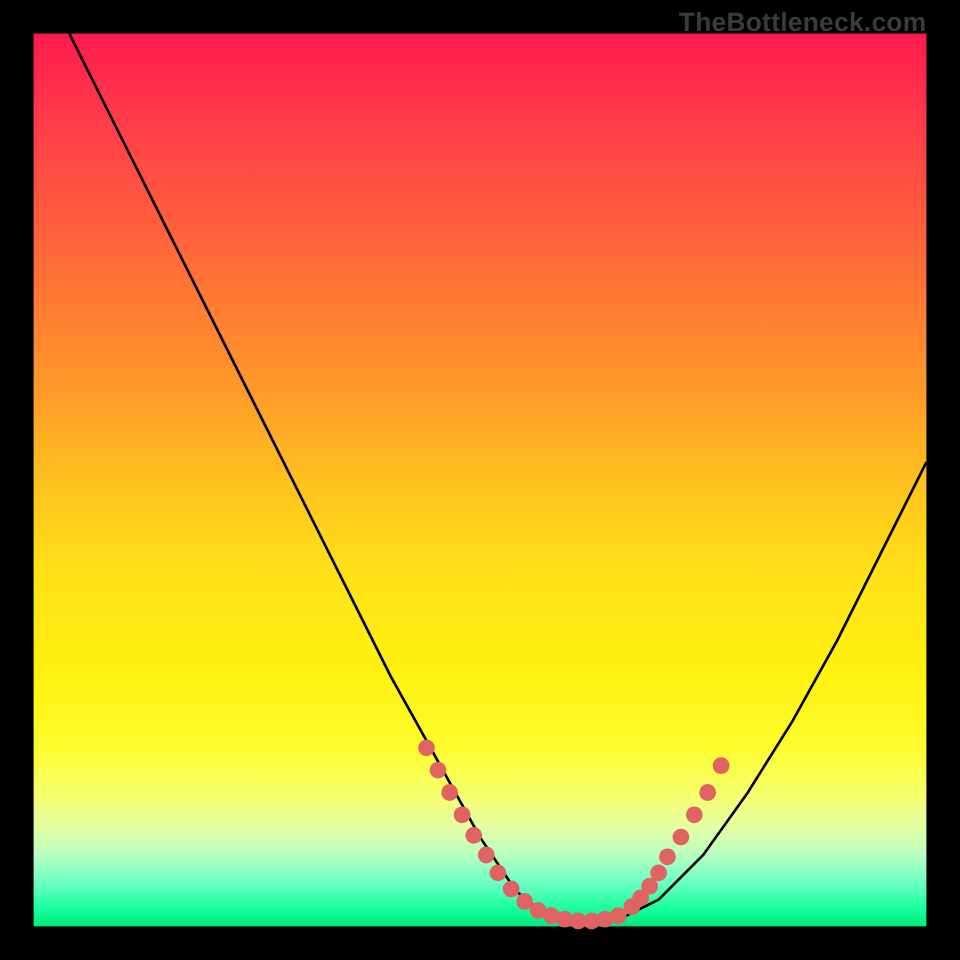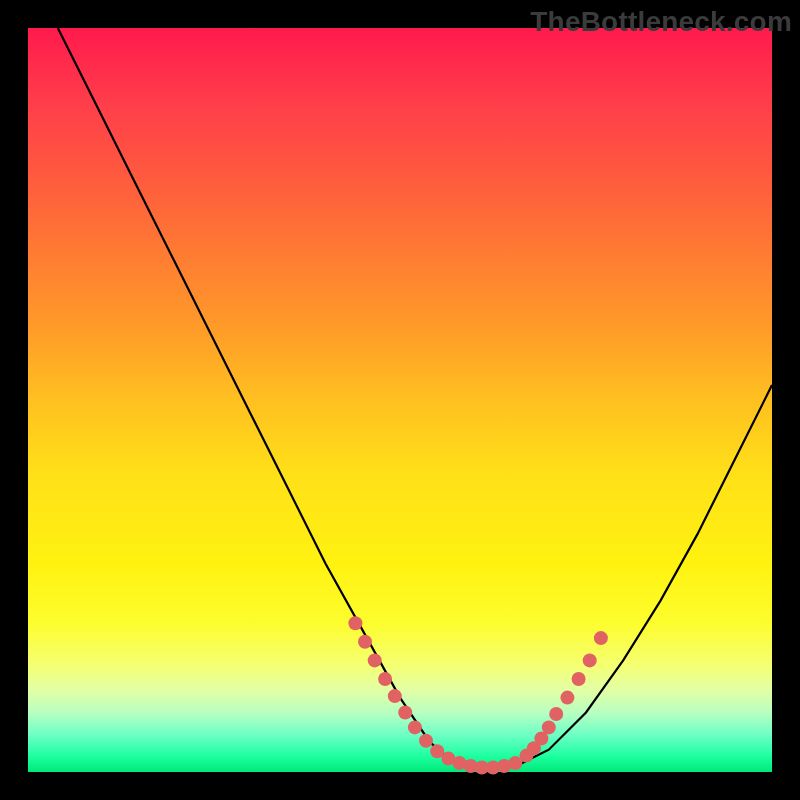--- a/index.html
+++ b/index.html
@@ -36,23 +36,23 @@
       #e2ffa5 89%,
       #b8ffc0 92%,
       #6effc5 95%,
       #1aff9e 98%,
       #00e87a 100%
     );
   }
   .watermark {
     position: absolute;
     top: 6px;
-    right: 8px;
+    right: 28px;
     color: #3b3b3b;
-    font-size: 28px;
+    font-size: 22px;
     font-weight: 600;
     letter-spacing: 0.2px;
     user-select: none;
   }
   svg.curve {
     position: absolute;
     left: 0;
     top: 0;
     width: 744px;
     height: 744px;

